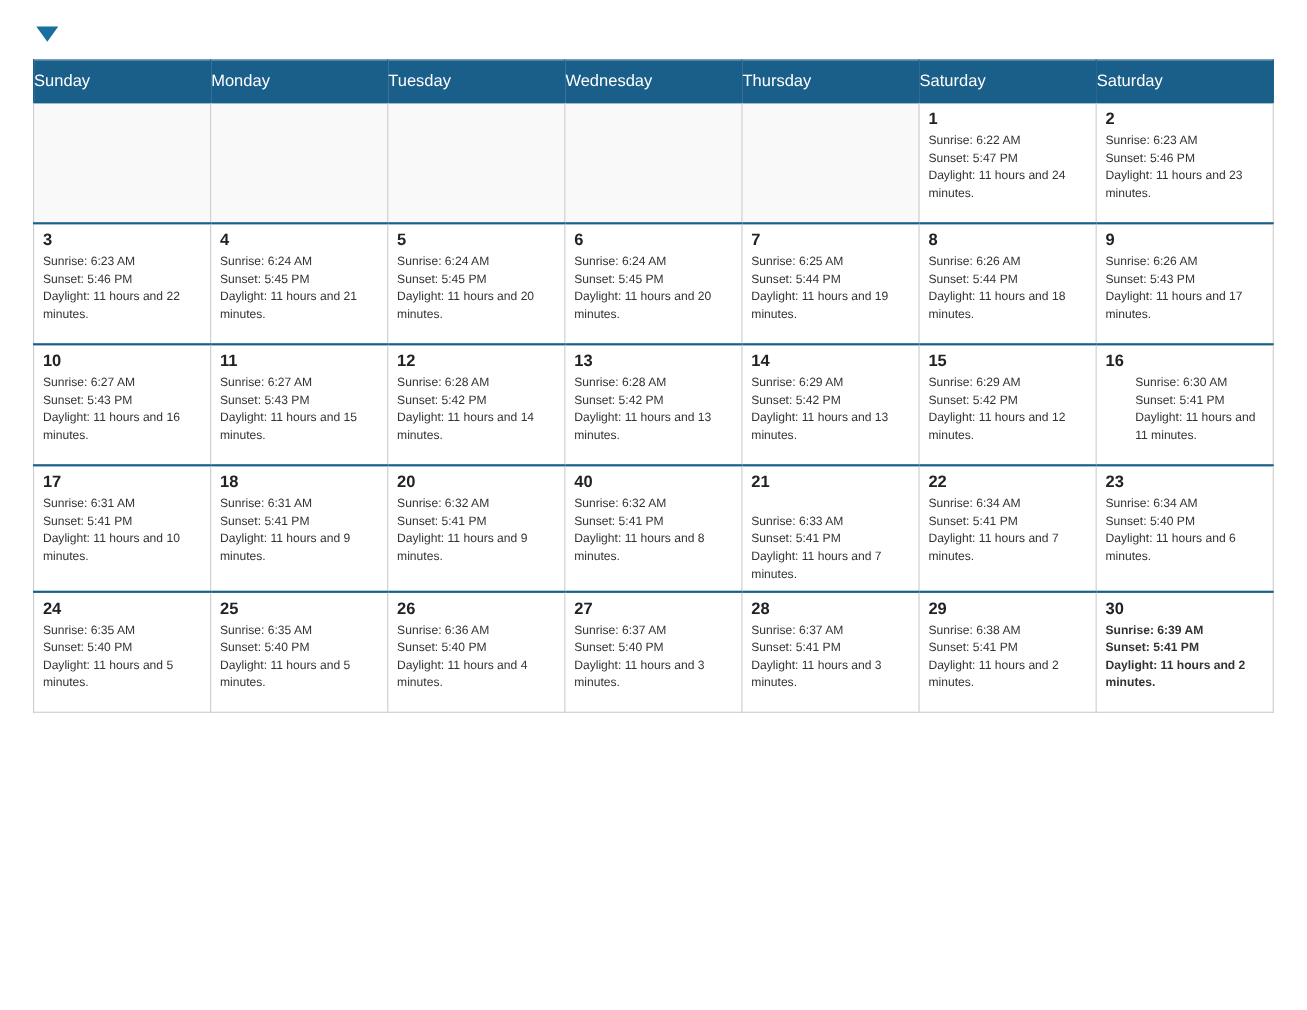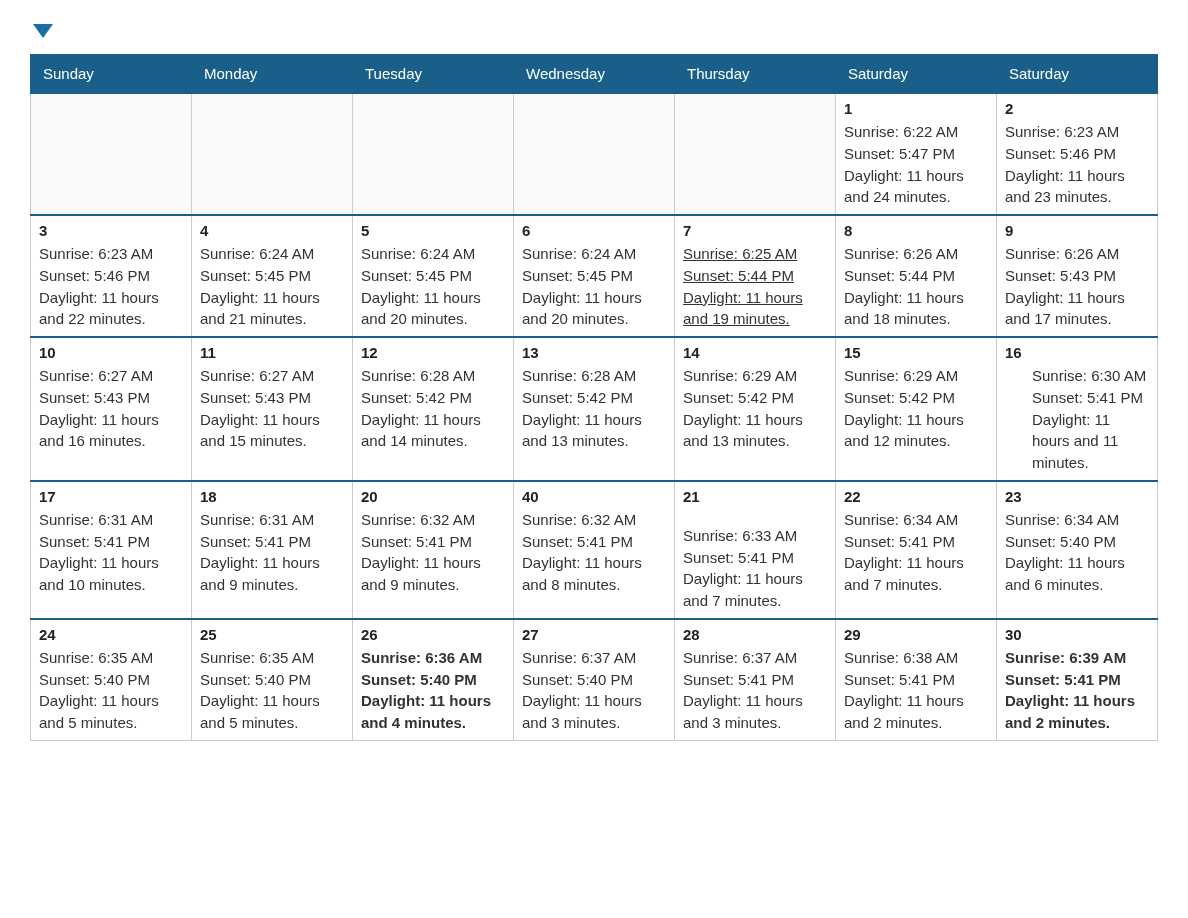--- a/index.html
+++ b/index.html
@@ -59,42 +59,42 @@
       color: #444;
       margin-top: 4px;
     }
     .calendar {
       width: 100%;
       border-collapse: collapse;
     }
     .calendar th {
       background-color: #1a5e8a;
       color: #ffffff;
-      padding: 10px 12px;
+      padding: 10px 0;
       text-align: left;
       font-size: 15px;
       font-weight: normal;
       border: 1px solid #1a5e8a;
     }
     .calendar td {
       vertical-align: top;
       border: 1px solid #cccccc;
       padding: 6px 8px;
       width: 14.28%;
       height: 110px;
     }
     .day-number {
       font-size: 15px;
       font-weight: bold;
       color: #222;
       display: block;
       margin-bottom: 4px;
     }
     .day-info {
-      font-size: 15px;
+      font-size: 11px;
       color: #333;
       line-height: 1.45;
     }
     .empty-cell {
       background: #f9f9f9;
     }
     .week-row td {
       border-top: 2px solid #1a5e8a;
     }
   </style>
@@ -167,21 +167,21 @@
 Daylight: 11 hours and 20 minutes.</div>
         </td>
         <td>
           <span class="day-number">6</span>
           <div class="day-info" style="white-space: pre-line;">Sunrise: 6:24 AM
 Sunset: 5:45 PM
 Daylight: 11 hours and 20 minutes.</div>
         </td>
         <td>
           <span class="day-number">7</span>
-          <div class="day-info" style="white-space: pre-line; text-decoration: underline;">Sunrise: 6:25 AM
+          <div class="day-info" style="white-space: pre-line;">Sunrise: 6:25 AM
 Sunset: 5:44 PM
 Daylight: 11 hours and 19 minutes.</div>
         </td>
         <td>
           <span class="day-number">8</span>
           <div class="day-info" style="white-space: pre-line;">Sunrise: 6:26 AM
 Sunset: 5:44 PM
 Daylight: 11 hours and 18 minutes.</div>
         </td>
         <td>
@@ -287,21 +287,21 @@
 Daylight: 11 hours and 5 minutes.</div>
         </td>
         <td>
           <span class="day-number">25</span>
           <div class="day-info" style="white-space: pre-line;">Sunrise: 6:35 AM
 Sunset: 5:40 PM
 Daylight: 11 hours and 5 minutes.</div>
         </td>
         <td>
           <span class="day-number">26</span>
-          <div class="day-info" style="white-space: pre-line; font-weight: bold;">Sunrise: 6:36 AM
+          <div class="day-info" style="white-space: pre-line;">Sunrise: 6:36 AM
 Sunset: 5:40 PM
 Daylight: 11 hours and 4 minutes.</div>
         </td>
         <td>
           <span class="day-number">27</span>
           <div class="day-info" style="white-space: pre-line;">Sunrise: 6:37 AM
 Sunset: 5:40 PM
 Daylight: 11 hours and 3 minutes.</div>
         </td>
         <td>

